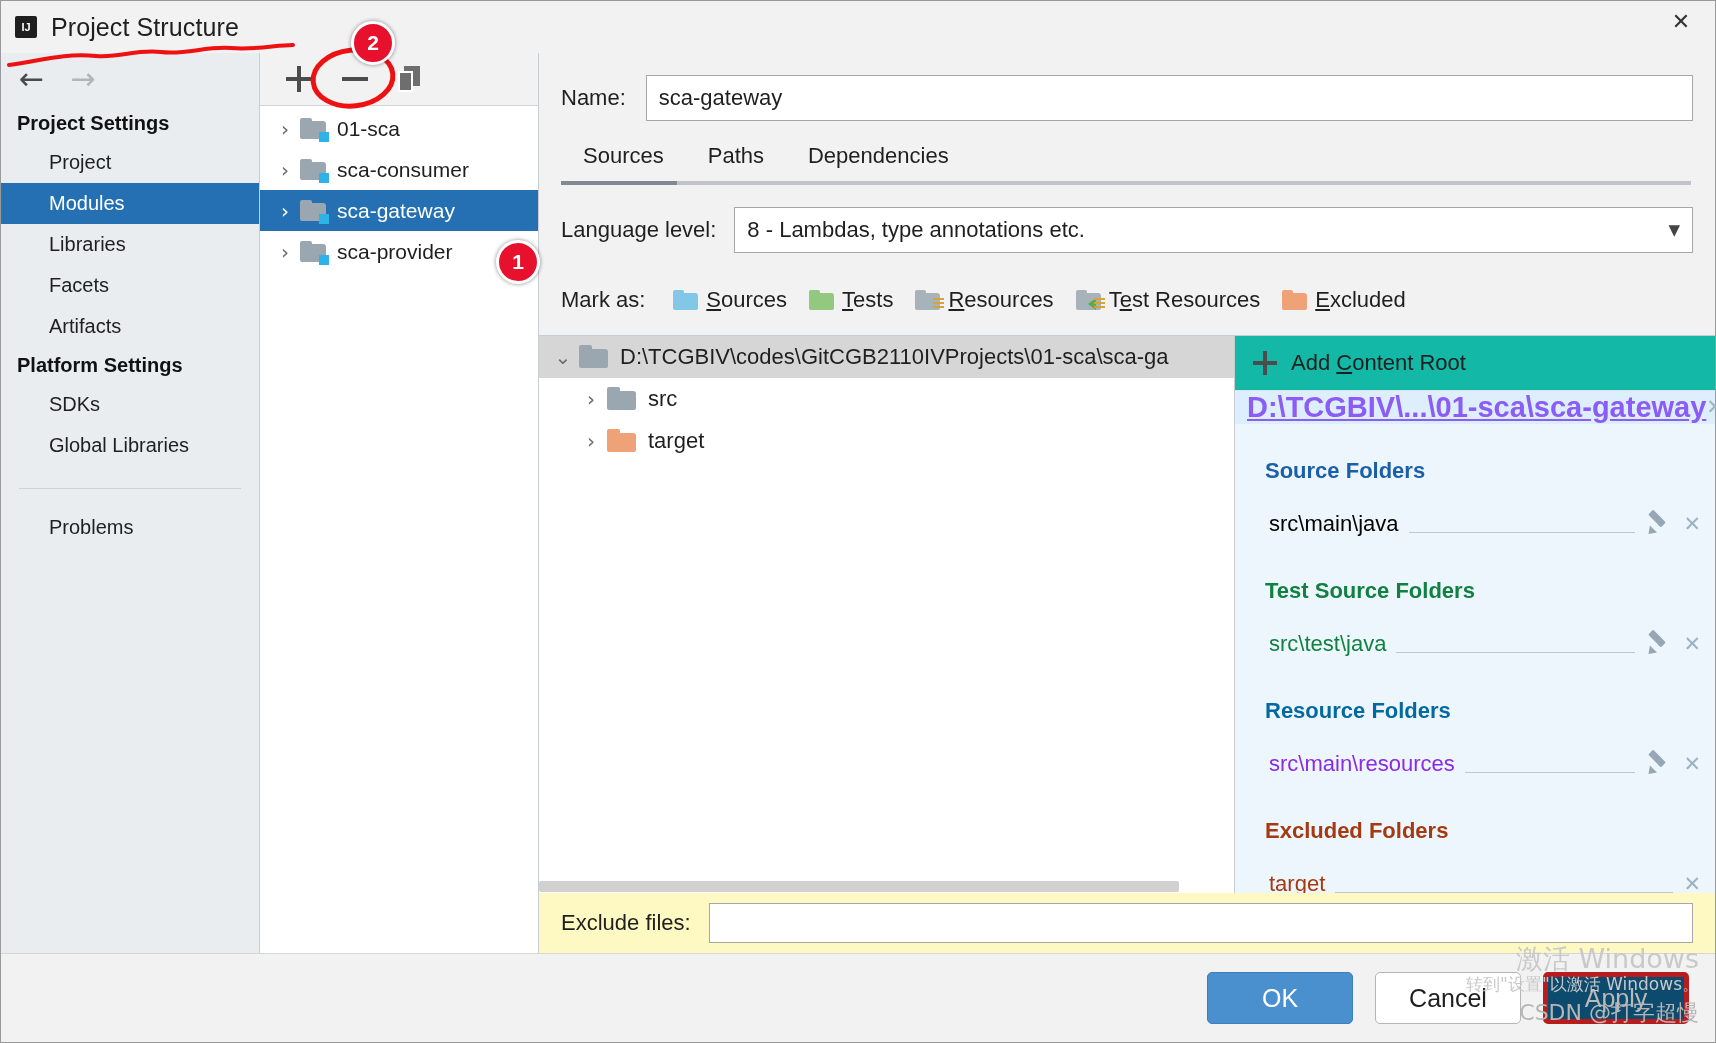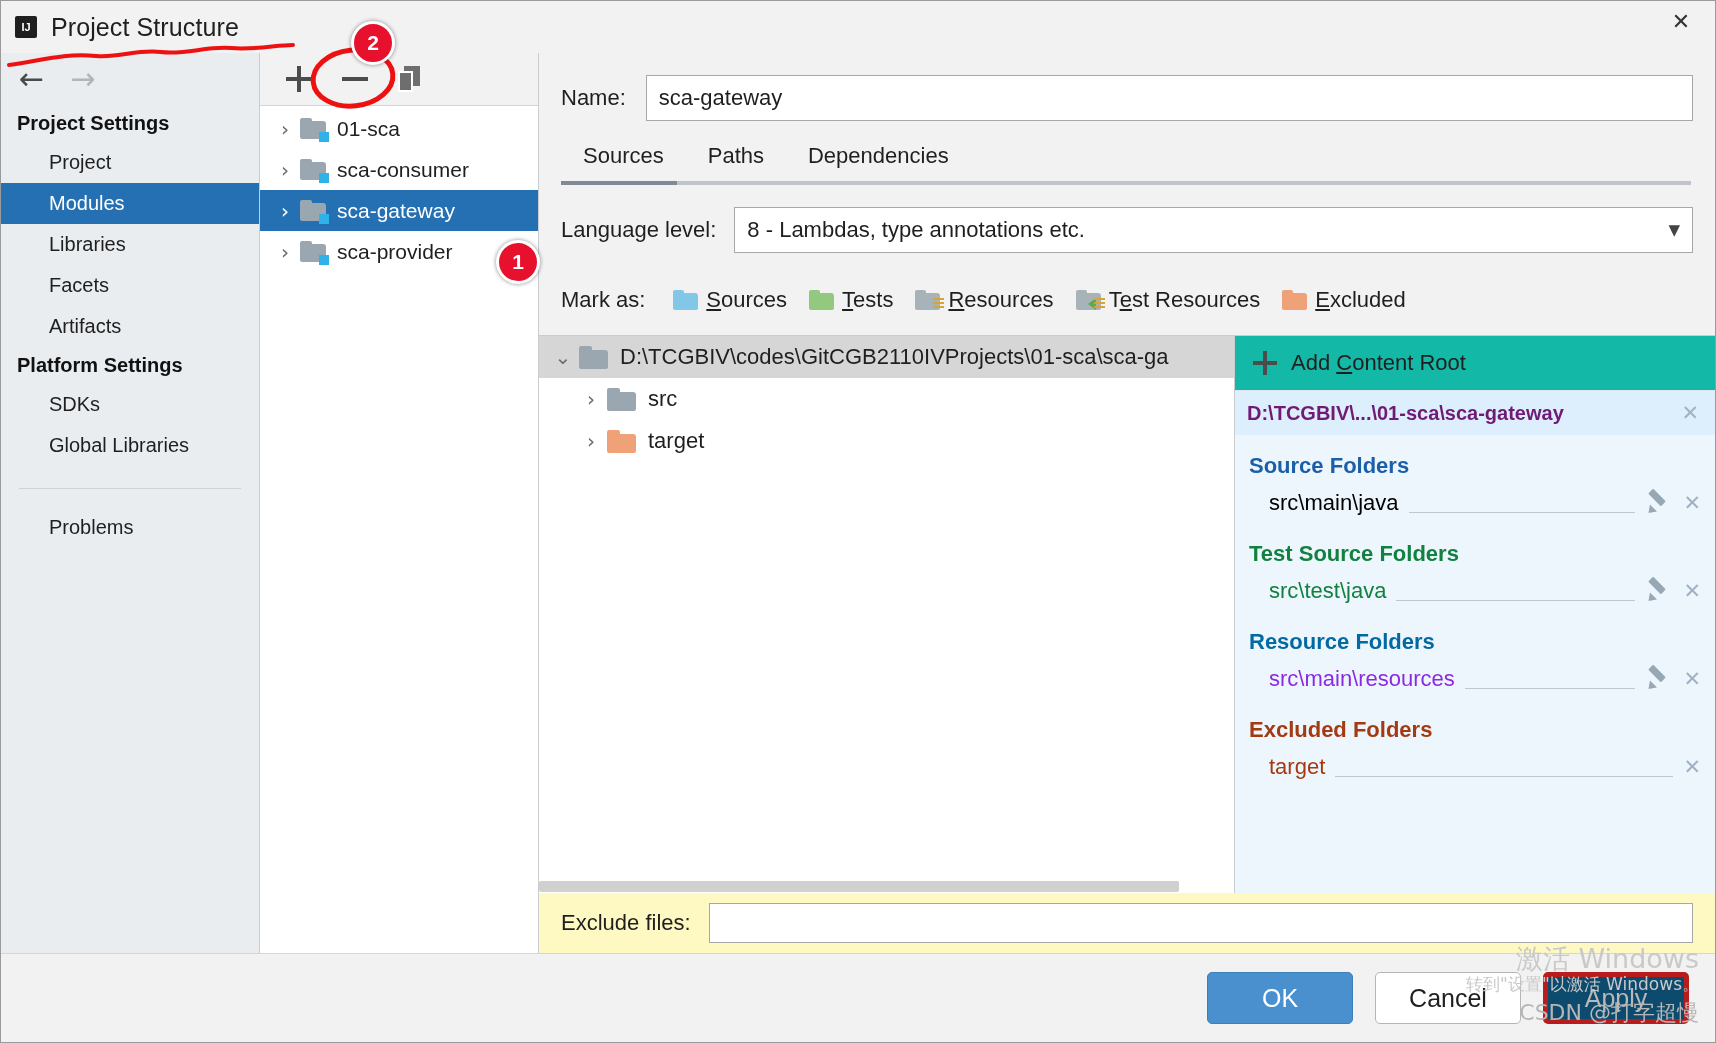--- a/index.html
+++ b/index.html
@@ -239,26 +239,26 @@
   .addroot .p{width:24px;height:24px;position:relative;margin-right:14px;}
   .addroot .p:before,.addroot .p:after{content:"";position:absolute;background:#4c4c4c;}
   .addroot .p:before{left:0;top:10px;width:24px;height:4px;}
   .addroot .p:after{top:0;left:10px;width:4px;height:24px;}
   .addroot span{font-size:22px;}
 
   .crhead{
     height:44px;display:flex;align-items:center;justify-content:space-between;
     background:#ddeefc;padding:0 16px 0 12px;
   }
-  .crhead .ttl{font-size:20px;font-weight:bold;color:#701a75;white-space:nowrap;}
+  .crhead .ttl{font-size:29px;font-weight:bold;color:#8b5cf6;white-space:nowrap;text-decoration:underline;}
   .xicon{font-size:21px;color:#9fb3c4;cursor:pointer;font-family:"DejaVu Sans",sans-serif;}
 
   .grp{padding:12px 0 0 0;}
   .grp h4{
-    margin:0;padding:6px 0 4px 14px;font-size:22px;font-weight:bold;
+    margin:16px;padding:6px 0 4px 14px;font-size:22px;font-weight:bold;
   }
   .grp .entry{
     display:flex;align-items:center;padding:0 14px 0 34px;height:40px;
   }
   .entry .val{font-size:22px;white-space:nowrap;}
   .entry .rule{flex:1 1 auto;height:1px;background:#bfc8d0;margin:0 10px;position:relative;top:9px;}
   .pencil{
     width:24px;height:24px;margin-right:14px;position:relative;cursor:pointer;flex:0 0 24px;
   }
   .pencil:before{

